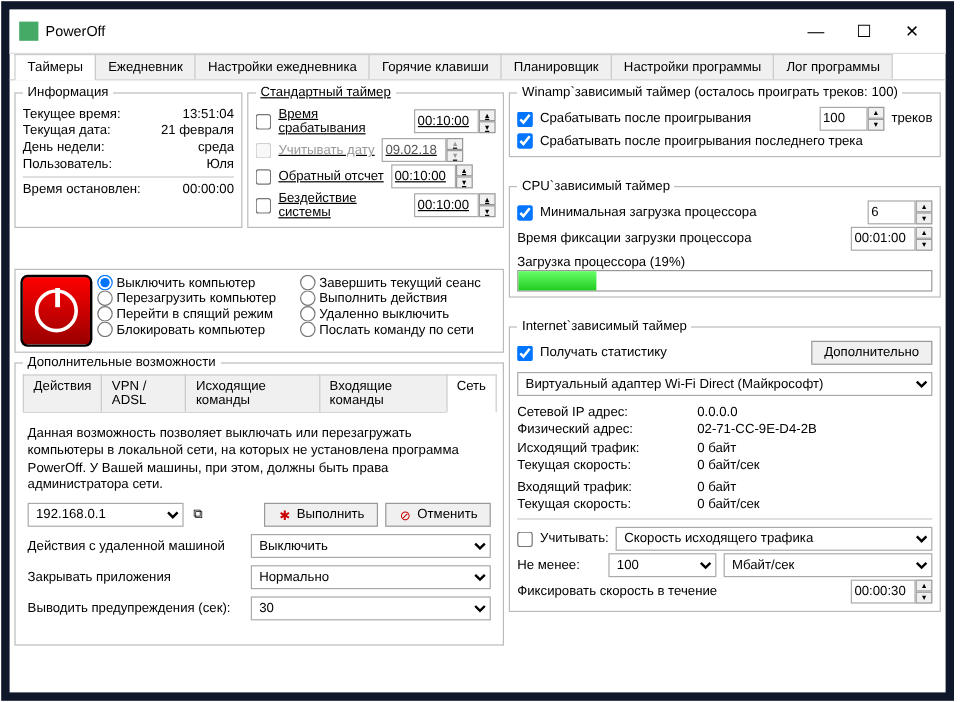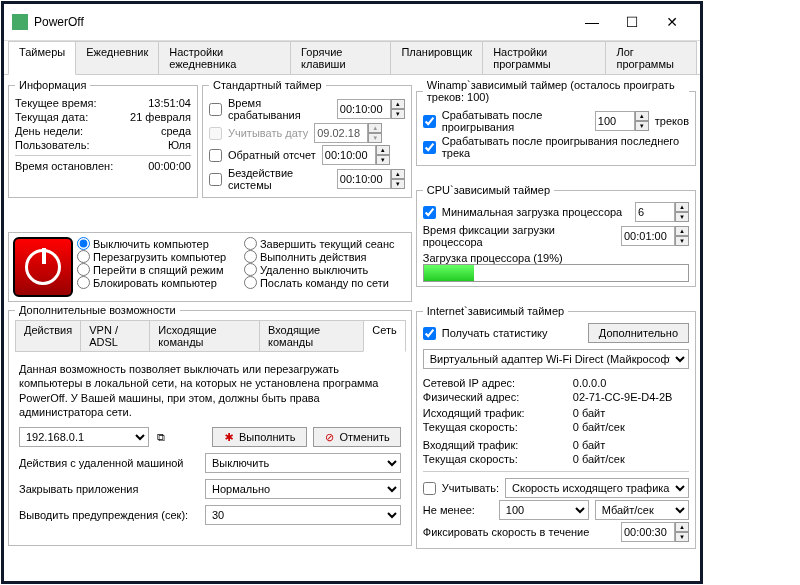--- a/index.html
+++ b/index.html
@@ -1,17 +1,17 @@
 <!DOCTYPE html>
 <html><head>
 <meta charset="utf-8">
 <style>
 * { box-sizing: border-box; margin: 0; padding: 0; }
 body { font-family: "Segoe UI", Tahoma, sans-serif; font-size: 11px; background: #fff; width: 800px; height: 585px; overflow: hidden; }
-.window { border: 3px solid #0f172a; width: 702px; height: 583px; margin: 1px; background: #fff; }
+.window { border: 7px solid #0f172a; width: 794px; height: 583px; margin: 1px; background: #fff; }
 .titlebar { display: flex; align-items: center; padding: 6px 8px; background: #fff; border-bottom: 1px solid #ddd; }
 .titlebar .icon { width: 16px; height: 16px; background: #4a6; margin-right: 6px; }
 .titlebar .title { flex: 1; font-size: 12px; }
 .titlebar .winbtn { width: 40px; height: 24px; display: flex; align-items: center; justify-content: center; font-size: 14px; cursor: pointer; }
 .tabs { display: flex; border-bottom: 1px solid #ccc; padding: 0 4px; }
 .tab { padding: 4px 10px; border: 1px solid #ccc; border-bottom: none; margin-right: -1px; background: #f0f0f0; cursor: pointer; font-size: 11px; }
 .tab.active { background: #fff; border-bottom: 1px solid #fff; margin-bottom: -1px; }
 .content { display: flex; padding: 4px; gap: 4px; justify-content: flex-end; }
 .left { width: 408px; display: flex; flex-direction: column; gap: 2px; }
 .right { flex: 1; display: flex; flex-direction: column; gap: 18px; }
@@ -21,21 +21,21 @@
 .row label { flex: 1; }
 .row .val { min-width: 60px; text-align: right; }
 .row2 { display: flex; align-items: center; gap: 6px; margin: 2px 0; }
 input[type="text"], select { font-size: 11px; padding: 1px 2px; border: 1px solid #aaa; height: 20px; background: #fff; }
 .spincell { display: flex; align-items: center; }
 .spincell input { width: 54px; }
 .spinbtns { display: flex; flex-direction: column; }
 .spinbtns span { width: 14px; height: 10px; border: 1px solid #999; font-size: 7px; display: flex; align-items: center; justify-content: center; cursor: pointer; background: #f0f0f0; }
 .top-row { display: flex; gap: 4px; }
 .info-box { width: 190px; }
-.timer-box { flex: 1; }
+.timer-box { flex: 1; text-decoration: underline; }
 .power-row { display: flex; gap: 4px; align-items: flex-start; border: 1px solid #bbb; padding: 4px; margin-top: 32px; }
 .power-icon { width: 60px; height: 60px; background: linear-gradient(#f00, #900); border: 2px solid #000; border-radius: 6px; display: flex; align-items: center; justify-content: center; }
 .power-icon .inner { width: 36px; height: 36px; border: 3px solid #fff; border-radius: 50%; position: relative; }
 .power-icon .inner::after { content: ""; position: absolute; top: -4px; left: 14px; width: 4px; height: 16px; background: #fff; }
 .power-options { flex: 1; display: grid; grid-template-columns: 1fr 1fr; column-gap: 4px; }
 .power-options label { display: flex; align-items: center; gap: 3px; font-size: 11px; }
 .subtabs { display: flex; border-bottom: 1px solid #ccc; }
 .subtab { padding: 3px 8px; border: 1px solid #ccc; border-bottom: none; margin-right: -1px; background: #f0f0f0; cursor: pointer; font-size: 11px; }
 .subtab.active { background: #fff; border-bottom: 1px solid #fff; margin-bottom: -1px; }
 .network-body { padding: 10px 4px; }

